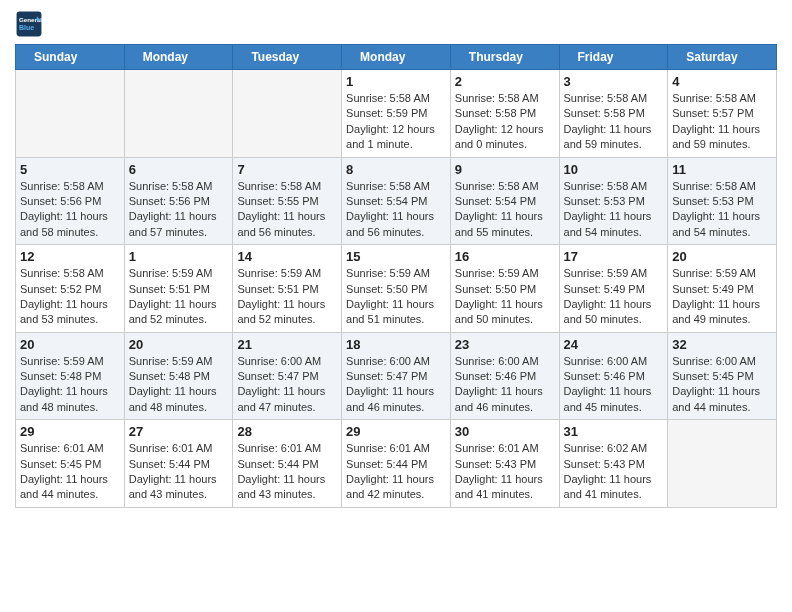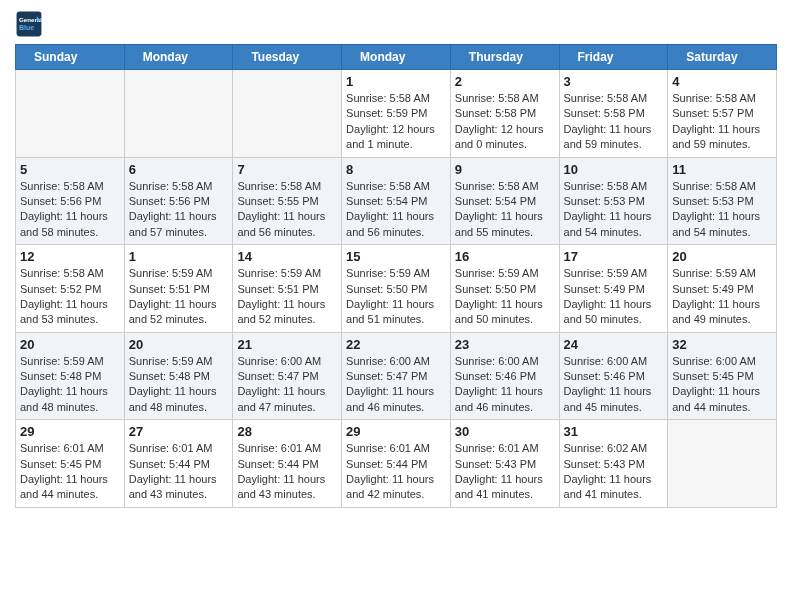--- a/index.html
+++ b/index.html
@@ -211,21 +211,21 @@
           </td>
           <td>
             <span class="day-number">20</span>
             <div class="day-info">Sunrise: 5:59 AM<br>Sunset: 5:48 PM<br>Daylight: 11 hours and 48 minutes.</div>
           </td>
           <td>
             <span class="day-number">21</span>
             <div class="day-info">Sunrise: 6:00 AM<br>Sunset: 5:47 PM<br>Daylight: 11 hours and 47 minutes.</div>
           </td>
           <td>
-            <span class="day-number">22</span>
+            <span class="day-number">18</span>
             <div class="day-info">Sunrise: 6:00 AM<br>Sunset: 5:47 PM<br>Daylight: 11 hours and 46 minutes.</div>
           </td>
           <td>
             <span class="day-number">23</span>
             <div class="day-info">Sunrise: 6:00 AM<br>Sunset: 5:46 PM<br>Daylight: 11 hours and 46 minutes.</div>
           </td>
           <td>
             <span class="day-number">24</span>
             <div class="day-info">Sunrise: 6:00 AM<br>Sunset: 5:46 PM<br>Daylight: 11 hours and 45 minutes.</div>
           </td>

